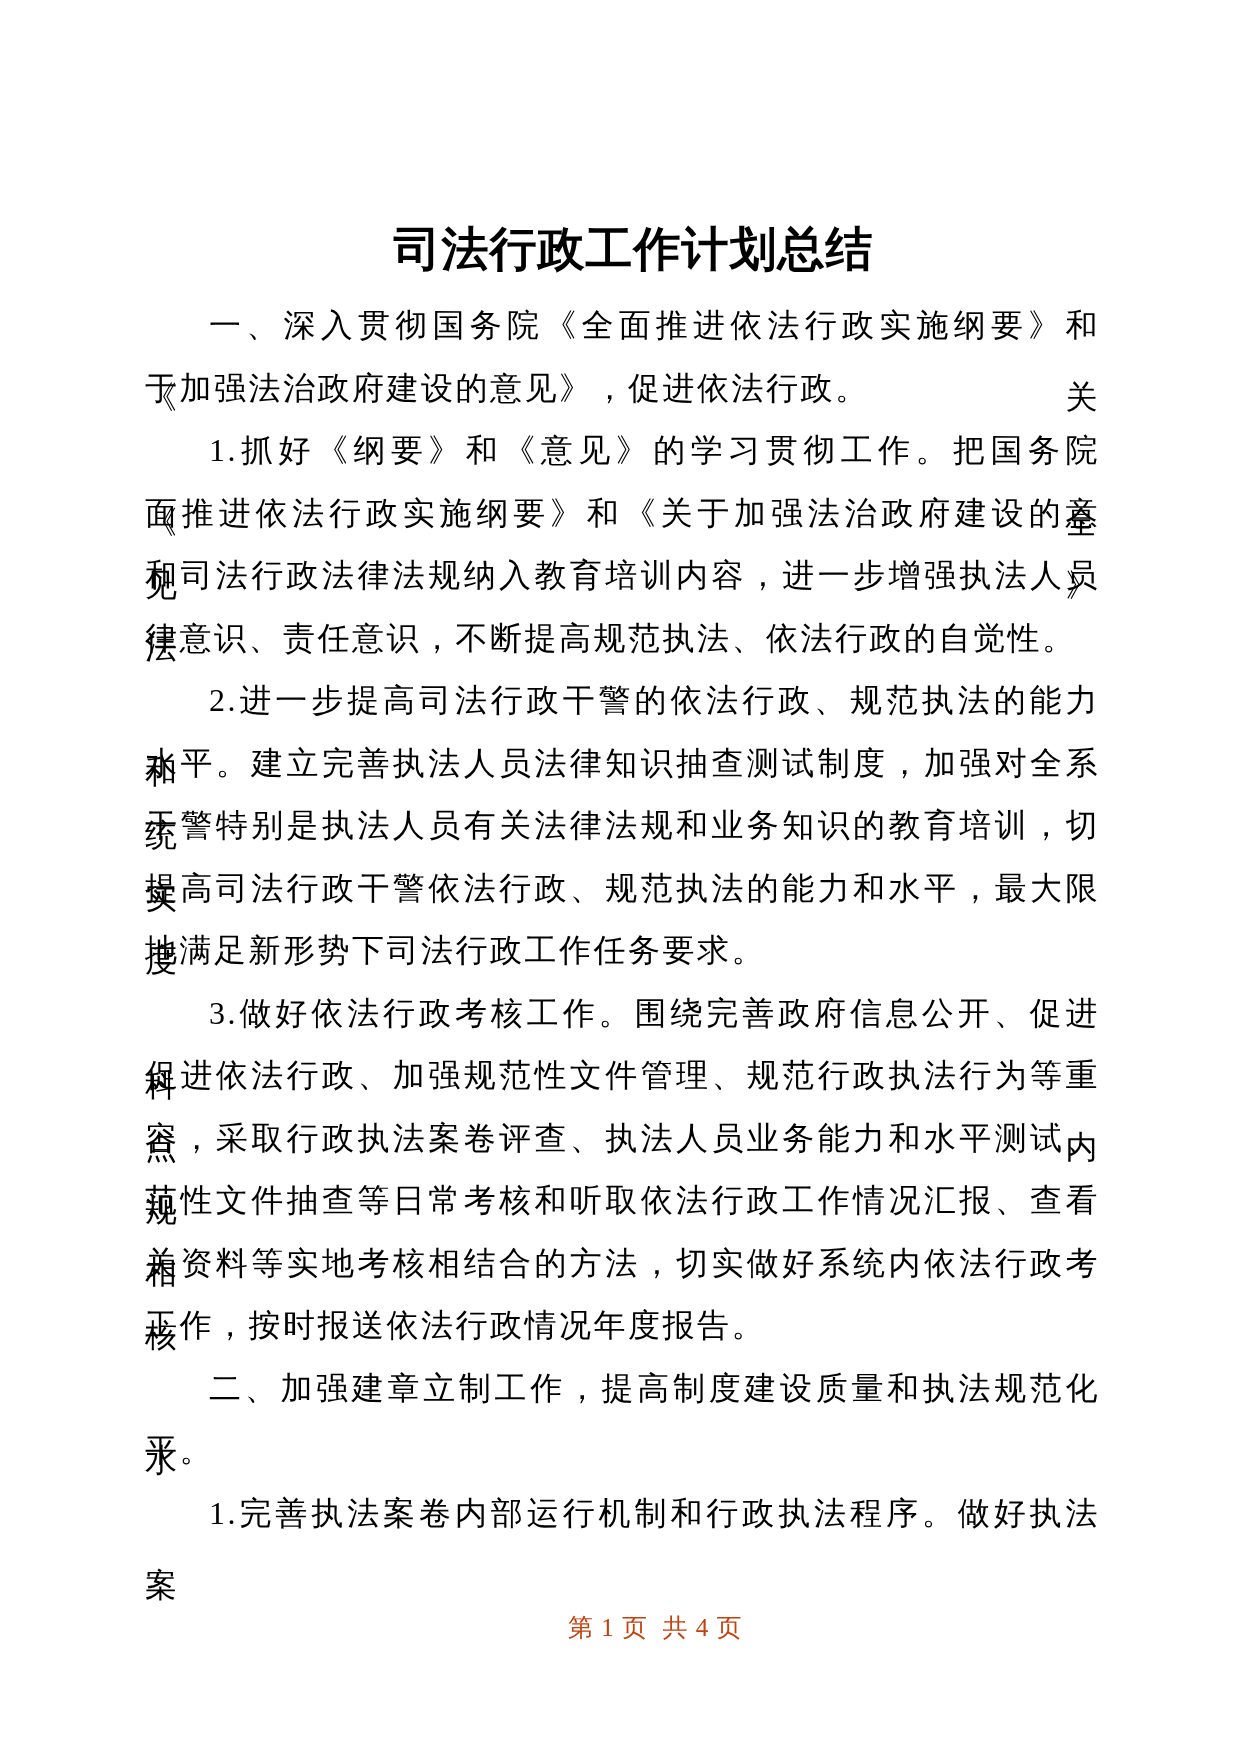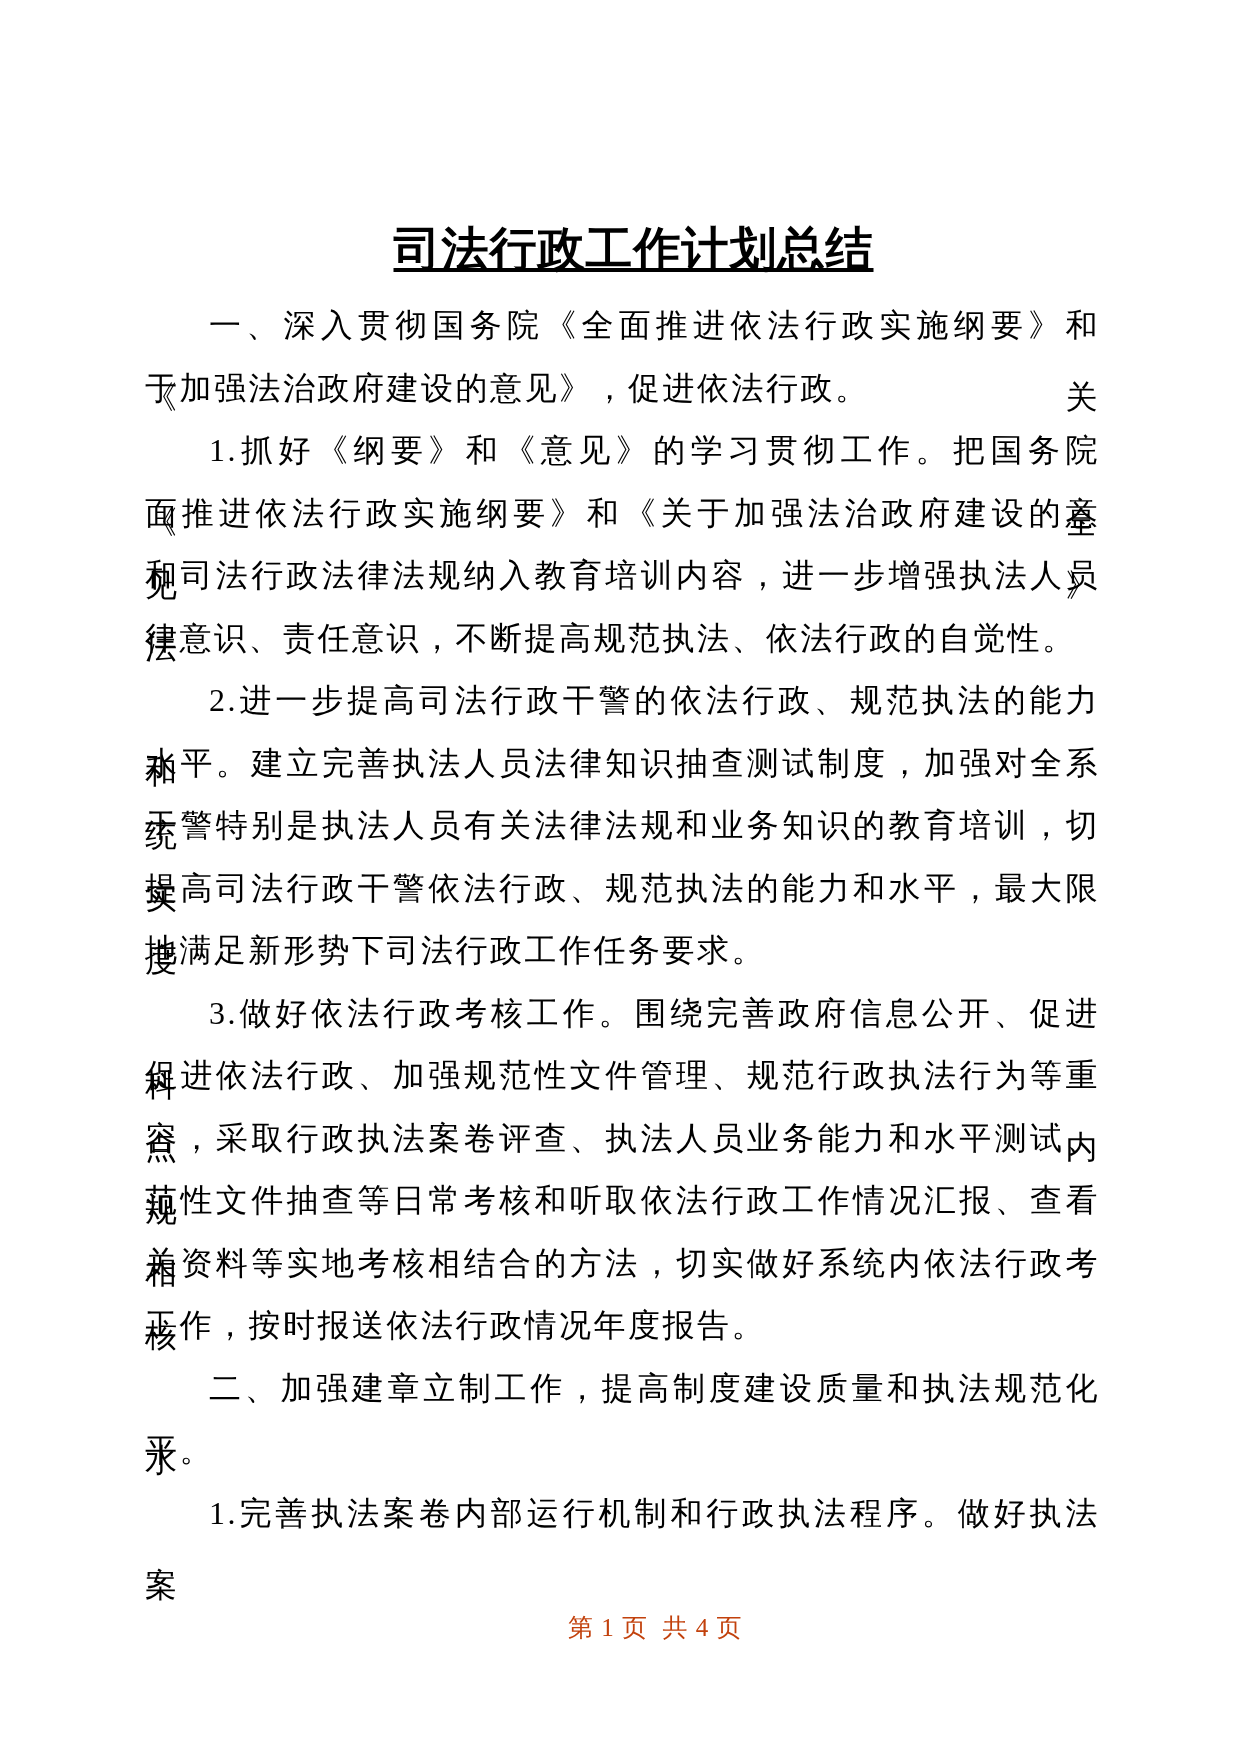--- a/index.html
+++ b/index.html
@@ -22,21 +22,20 @@
     top: 218px;
     width: 955px;
     margin: 0;
     text-align: center;
     text-indent: 22px;
     font-size: 47px;
     line-height: 62px;
     font-weight: bold;
     letter-spacing: 1px;
     white-space: nowrap;
-    text-decoration: underline;
   }
   .body-text {
     position: absolute;
     left: 145px;
     top: 289px;
     width: 955px;
   }
   .line {
     height: 62.5px;
     line-height: 72px;

